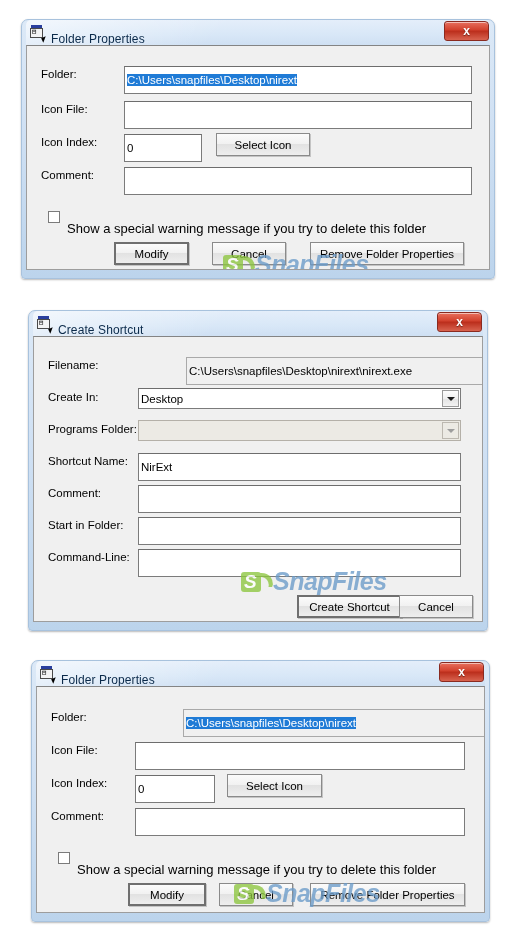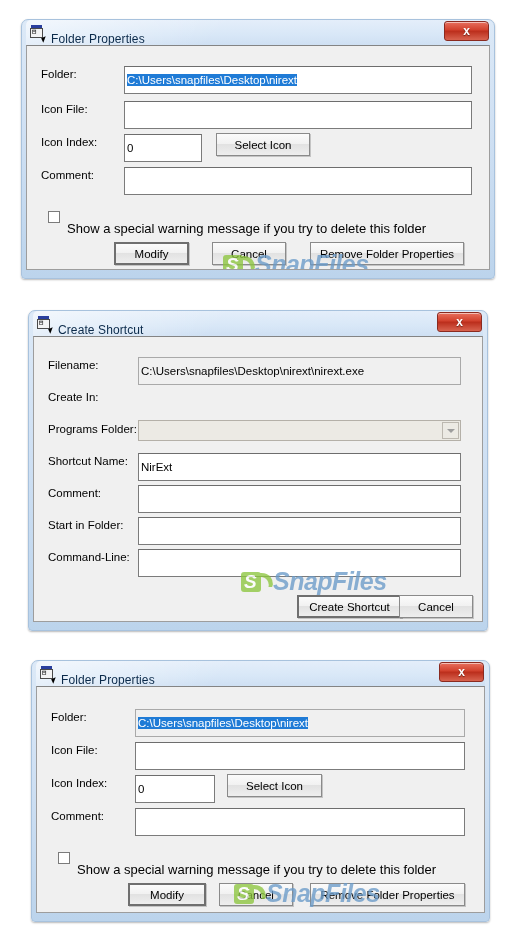--- a/index.html
+++ b/index.html
@@ -141,20 +141,21 @@
     align-items: center;
     padding: 0 2px;
     overflow: hidden;
     white-space: nowrap;
     font-family: "Liberation Sans", sans-serif;
   }
   .field.readonly {
     background: #f0f0f0;
     border-color: #a9a9a9;
     color: #000;
+    margin-left: 48px;
   }
   .field.disabled {
     background: #eceae4;
     border-color: #b4b0a8;
     color: #8c8c8c;
   }
   .field .sel {
     background: #1f7bd6;
     color: #ffffff;
     padding: 0 0px;
@@ -372,20 +373,26 @@
       <div class="row" style="left:14px; top:22px;">
         <div class="lbl">Filename:</div>
       </div>
       <div class="field readonly" style="position:absolute; left:104px; top:20px; width:323px;">
         <span>C:\Users\snapfiles\Desktop\nirext\nirext.exe</span>
       </div>
 
       <div class="row" style="left:14px; top:54px;">
         <div class="lbl">Create In:</div>
       </div>
+      <div class="field combo" style="position:absolute; left:104px; top:51px; width:323px; height:21px;">
+        <span>Desktop</span>
+        <span class="arrow-btn">
+            <i class="tri"></i>
+          </span>
+      </div>
 
       <div class="row" style="left:14px; top:86px;">
         <div class="lbl">Programs Folder:</div>
       </div>
       <div class="field combo disabled" style="position:absolute; left:104px; top:83px; width:323px; height:21px;">
         <span></span>
         <span class="arrow-btn">
             <i class="tri"></i>
           </span>
       </div>

